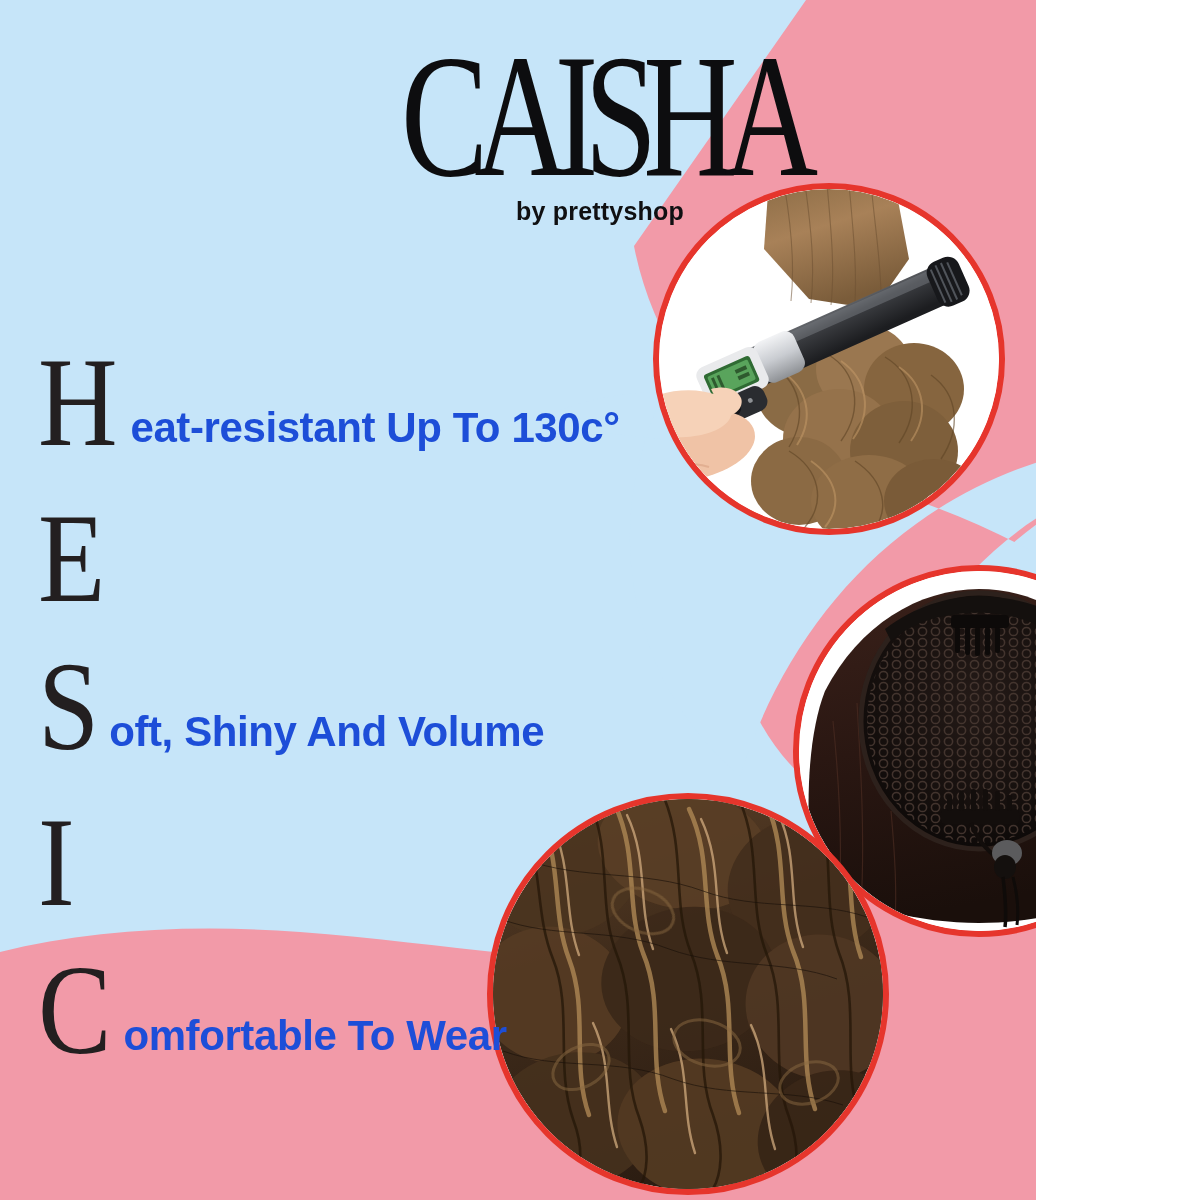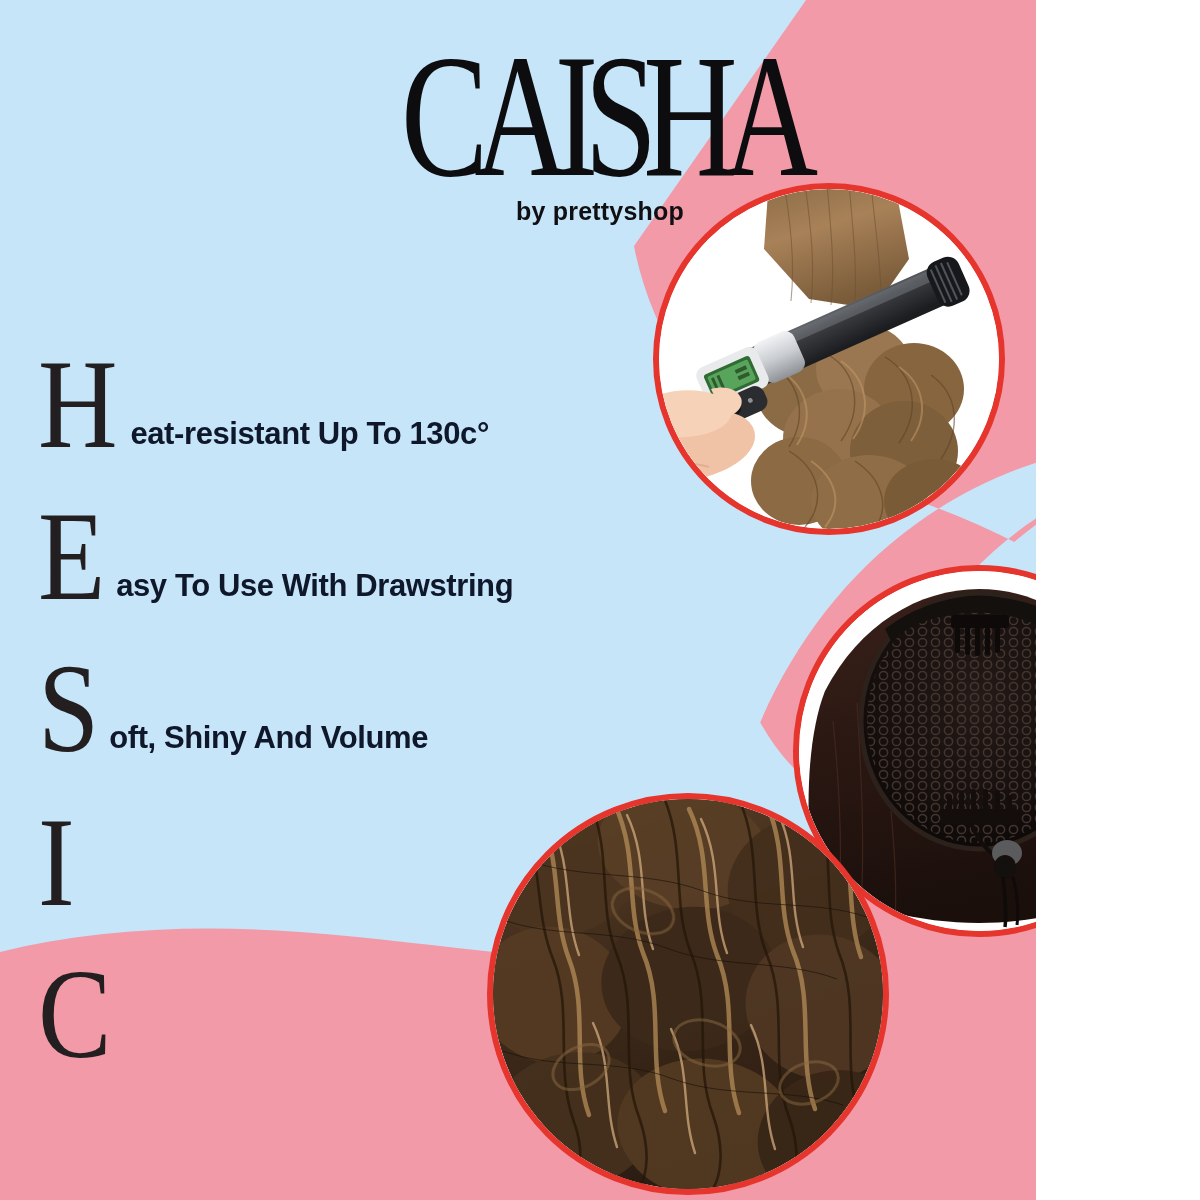--- a/index.html
+++ b/index.html
@@ -78,24 +78,24 @@
     font-family: "Liberation Serif", "DejaVu Serif", serif;
     font-size: 128px;
     line-height: 0.72;
     color: #231f20;
     transform: scaleX(0.86);
     transform-origin: left bottom;
     display: inline-block;
     margin-right: -2px;
   }
   .feature-text {
-    font-size: 31px;
+    font-size: 42px;
     font-weight: 700;
     letter-spacing: -0.4px;
-    color: #0f172a;
+    color: #1d4ed8;
     line-height: 1;
     position: relative;
     top: -3px;
     margin-left: 2px;
   }
 
   
   .photo-circle {
     position: absolute;
     border-radius: 50%;
@@ -168,40 +168,40 @@
     <div class="feature">
       <div class="feature-row">
         <span class="dropcap">H</span>
         <span class="feature-text">eat-resistant Up To 130c°</span>
       </div>
     </div>
 
     <div class="feature">
       <div class="feature-row">
         <span class="dropcap">E</span>
-        <span class="feature-text">asy To Use With Drawstring</span>
       </div>
     </div>
 
     <div class="feature">
       <div class="feature-row">
         <span class="dropcap">S</span>
         <span class="feature-text">oft, Shiny And Volume</span>
       </div>
     </div>
 
     <div class="feature">
       <div class="feature-row">
         <span class="dropcap">I</span>
       </div>
     </div>
 
     <div class="feature">
       <div class="feature-row">
         <span class="dropcap">C</span>
+        <span class="feature-text">omfortable To Wear</span>
       </div>
     </div>
 
   </div>
 
   <div class="photo-circle" id="circle-iron">
     <div class="photo-inner">
       <svg viewBox="0 0 340 340" width="340" height="340" aria-hidden="true">
         <defs>
           <linearGradient id="hairA" x1="0" y1="0" x2="0.35" y2="1">

